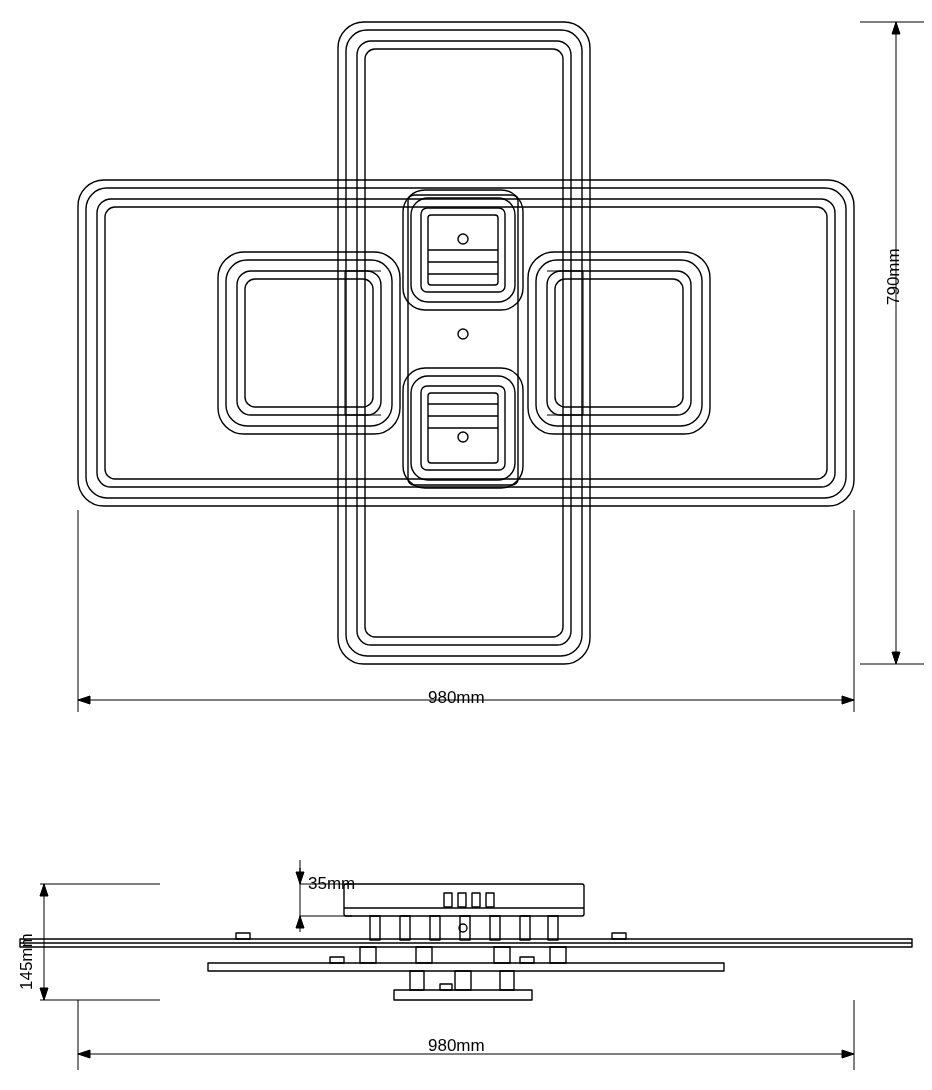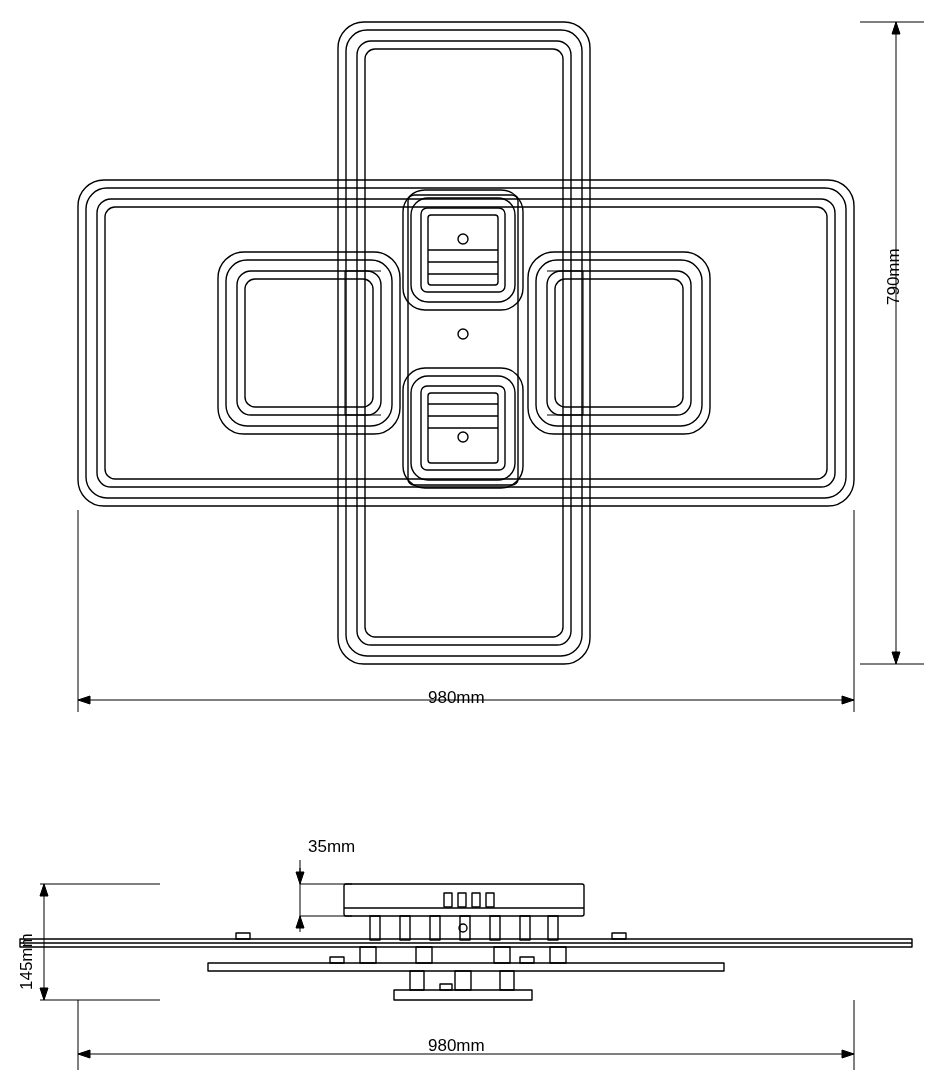--- a/index.html
+++ b/index.html
@@ -32,21 +32,21 @@
     top: 305px;
     transform: rotate(-90deg);
     transform-origin: left top;
   }
   #label-width-top {
     left: 428px;
     top: 688px;
   }
   #label-depth {
     left: 308px;
-    top: 837px;
+    top: 874px;
   }
   #label-thickness {
     left: 17px;
     top: 990px;
     transform: rotate(-90deg);
     transform-origin: left top;
   }
   #label-width-bottom {
     left: 428px;
     top: 1036px;

